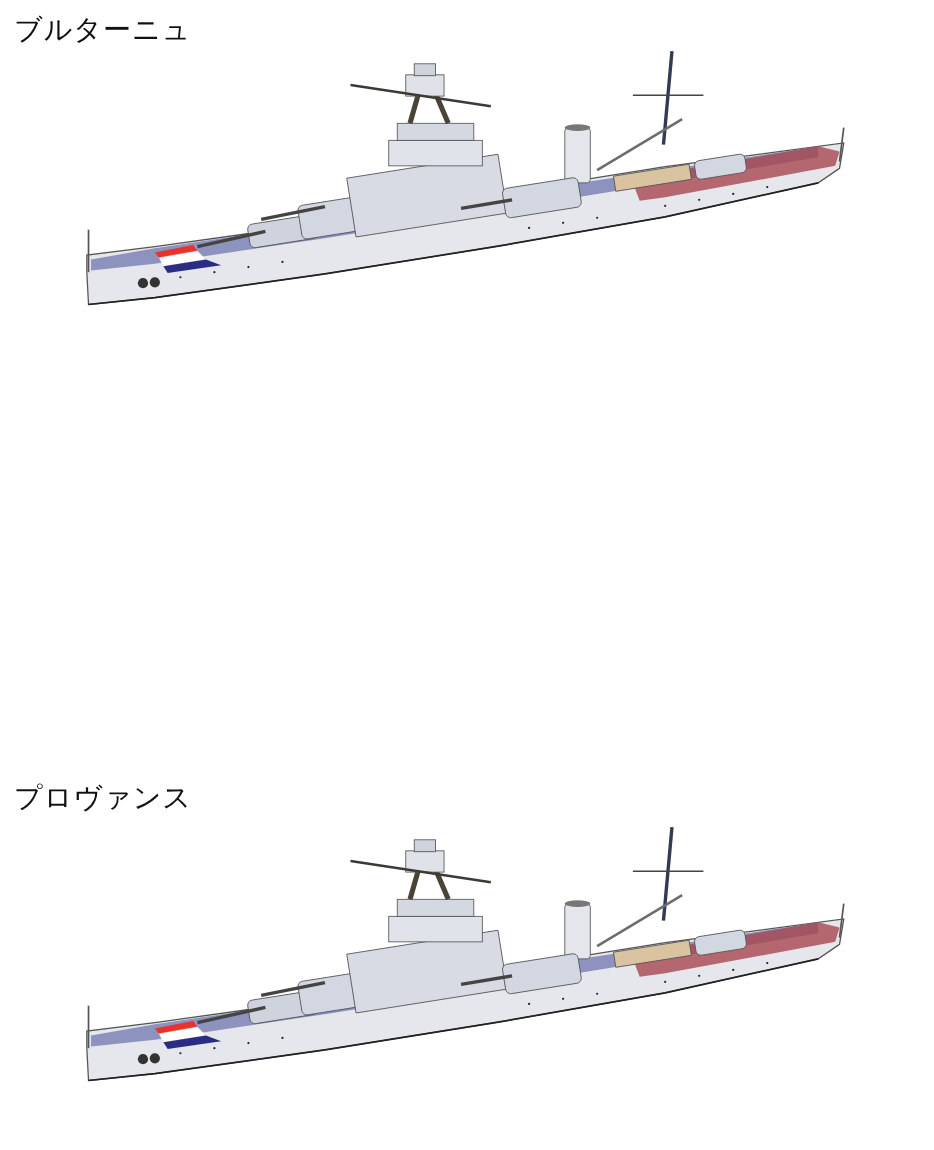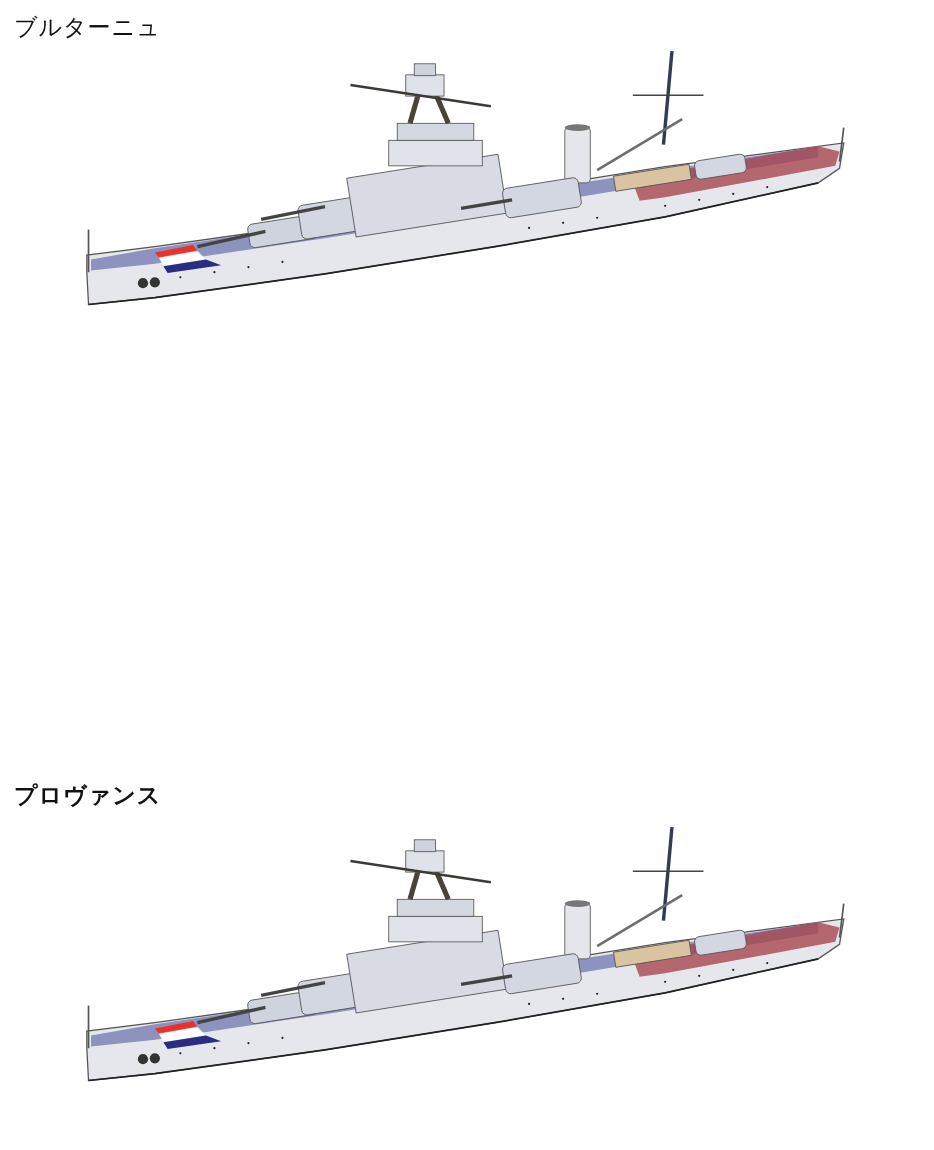--- a/index.html
+++ b/index.html
@@ -1,22 +1,22 @@
 <!DOCTYPE html>
 <html><head>
 <meta charset="utf-8">
 <style>
   html, body { margin: 0; padding: 0; background: #ffffff; }
   body { width: 934px; height: 1150px; position: relative; overflow: hidden;
          font-family: "DejaVu Sans", sans-serif; }
   .section { position: absolute; left: 0; width: 934px; }
-  .label { position: absolute; left: 14px; font-size: 23px; color: #111; letter-spacing: 1px; line-height: 1; }
+  .label { position: absolute; left: 14px; font-size: 28px; color: #111; letter-spacing: 1px; line-height: 1; }
   .ship { position: absolute; left: 0; width: 934px; height: 330px; }
   #s0 { top: 0; } #s1 { top: 388px; } #s2 { top: 776px; }
-  #s0 .label { top: 16px; } #s1 .label { top: 396px; font-weight: bold; }
+  #s0 .label { top: 16px; } #s1 .label { top: 396px; }
 </style>
 </head>
 <body>
 
 <svg width="0" height="0" style="position:absolute">
   <defs>
     <g id="ship-art">
 
       <path d="M20,320 L20,300 L100,290 L300,262 L500,228 L700,196 L910,168 L905,198 L880,215 L700,255 L500,290 L300,322 L100,350 L22,358 Z" fill="#e6e7ec" stroke="#555" stroke-width="1.5"></path>
 

